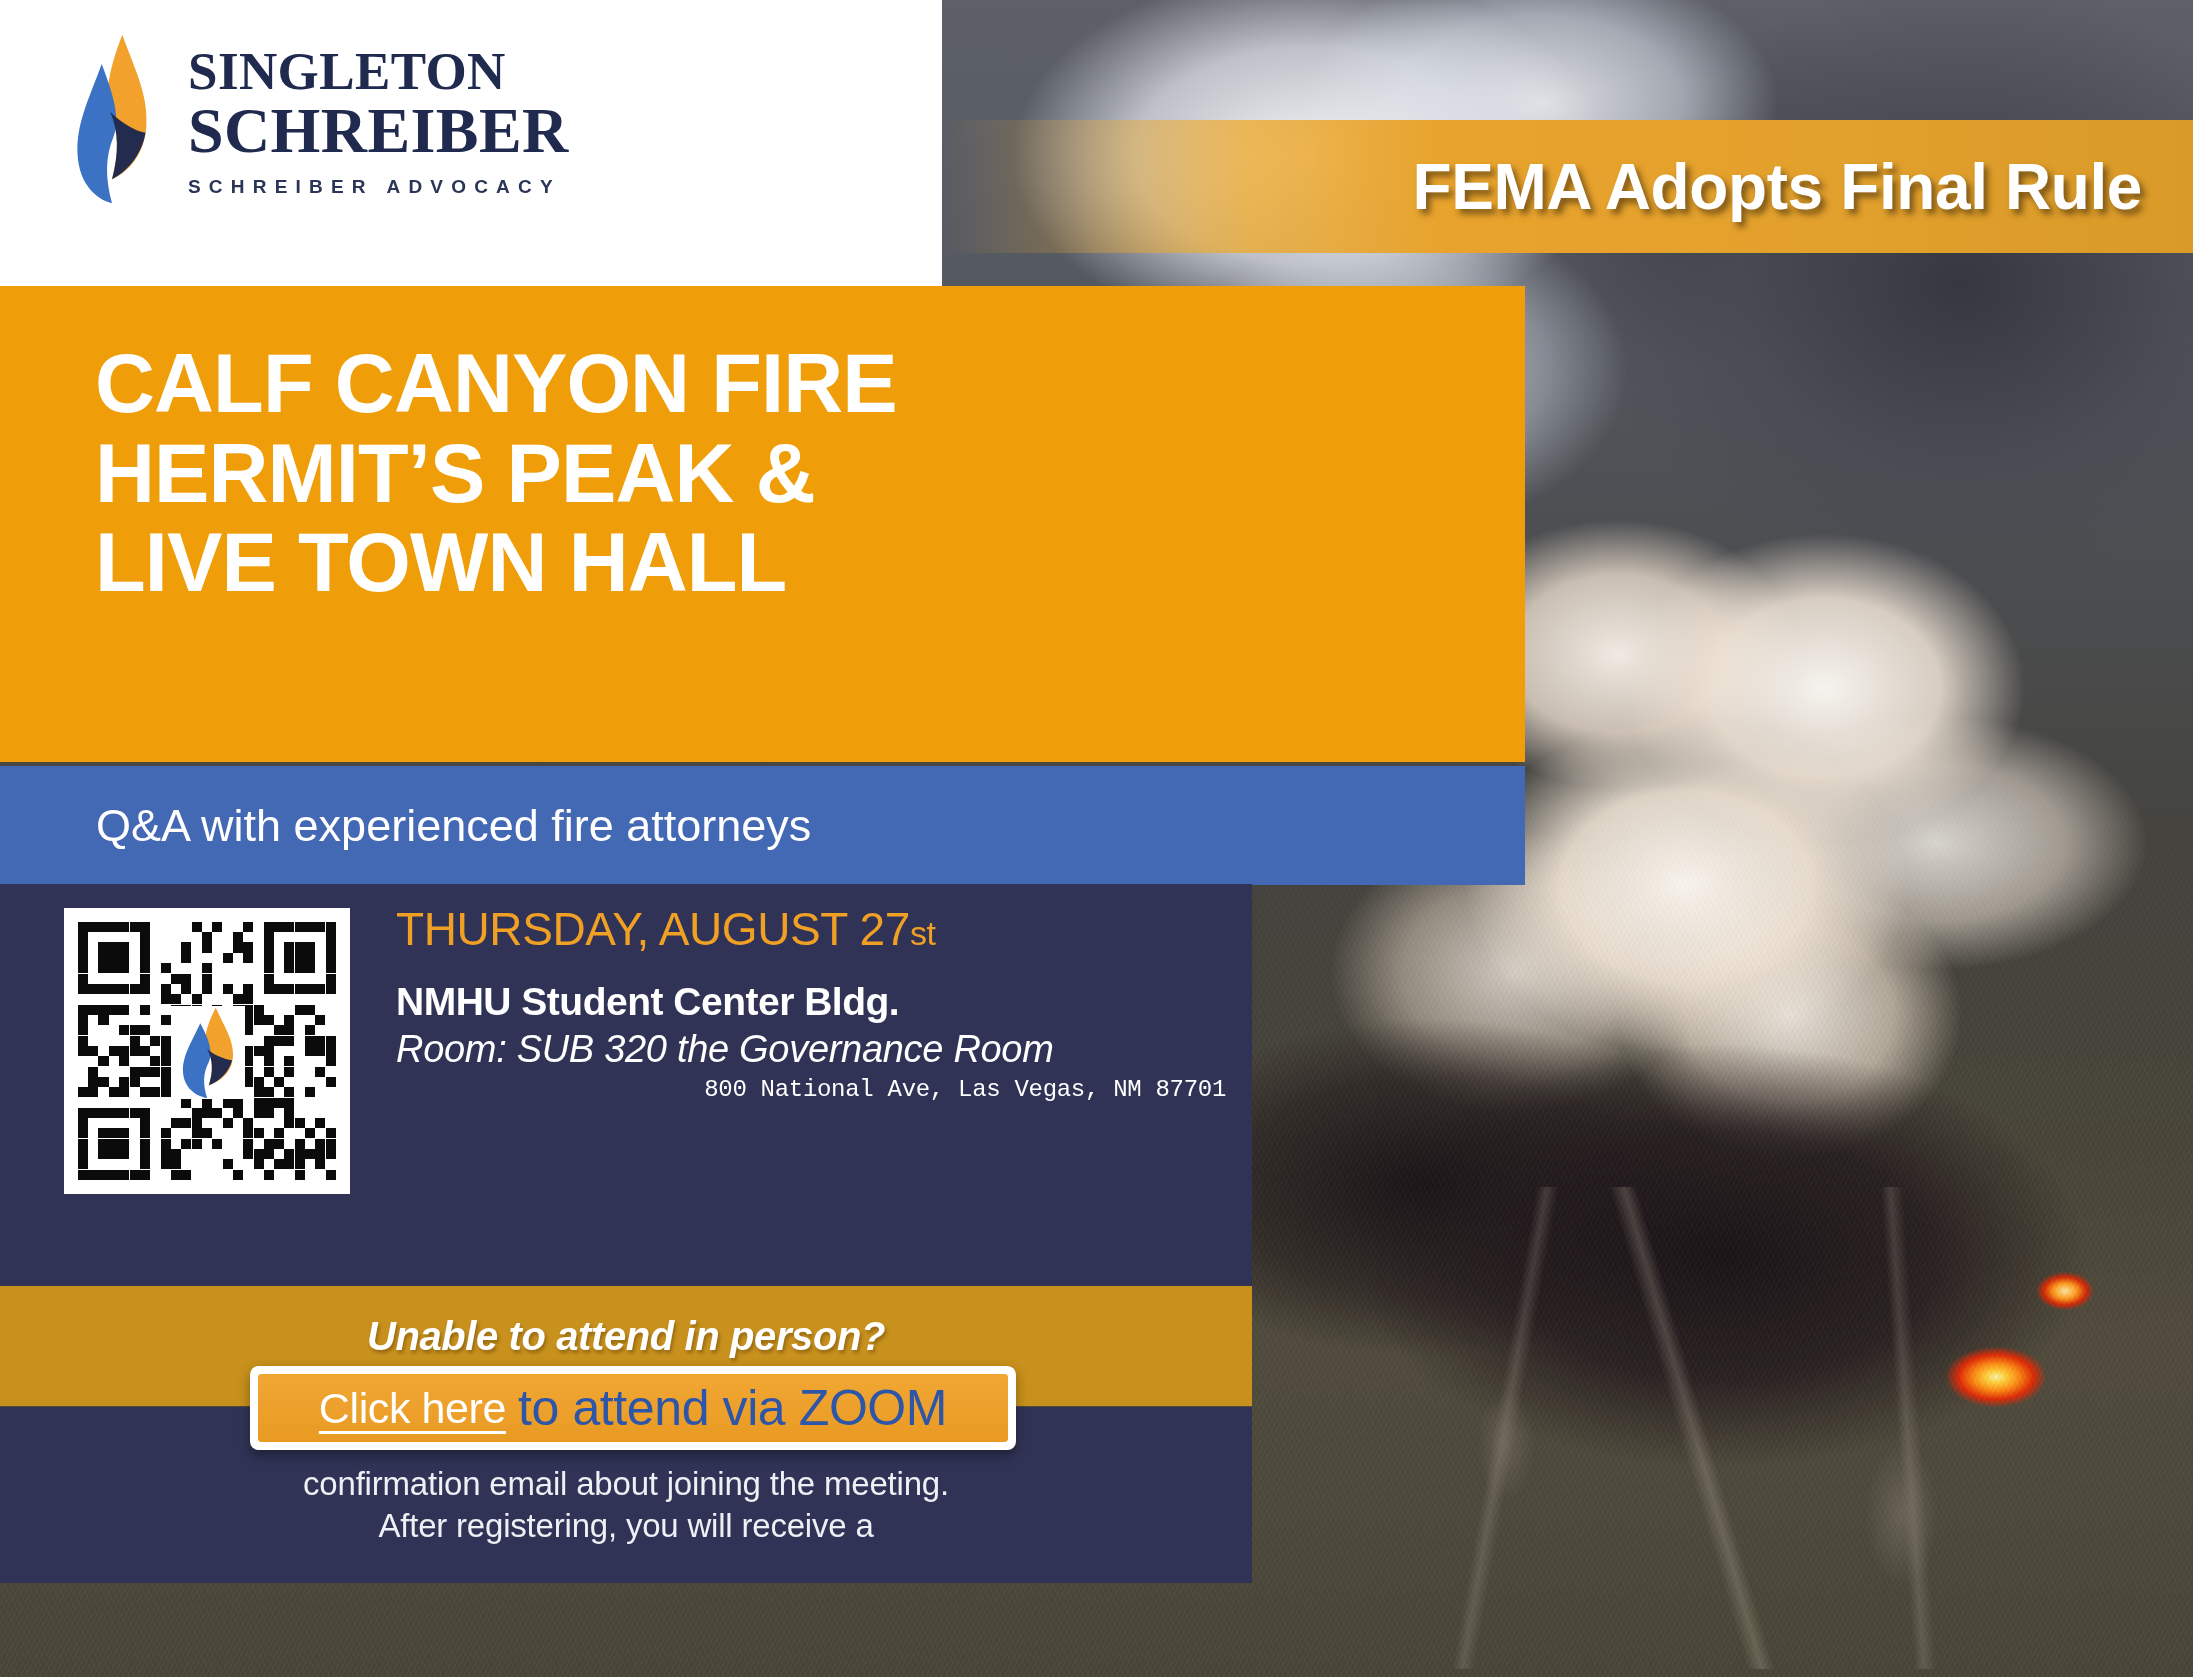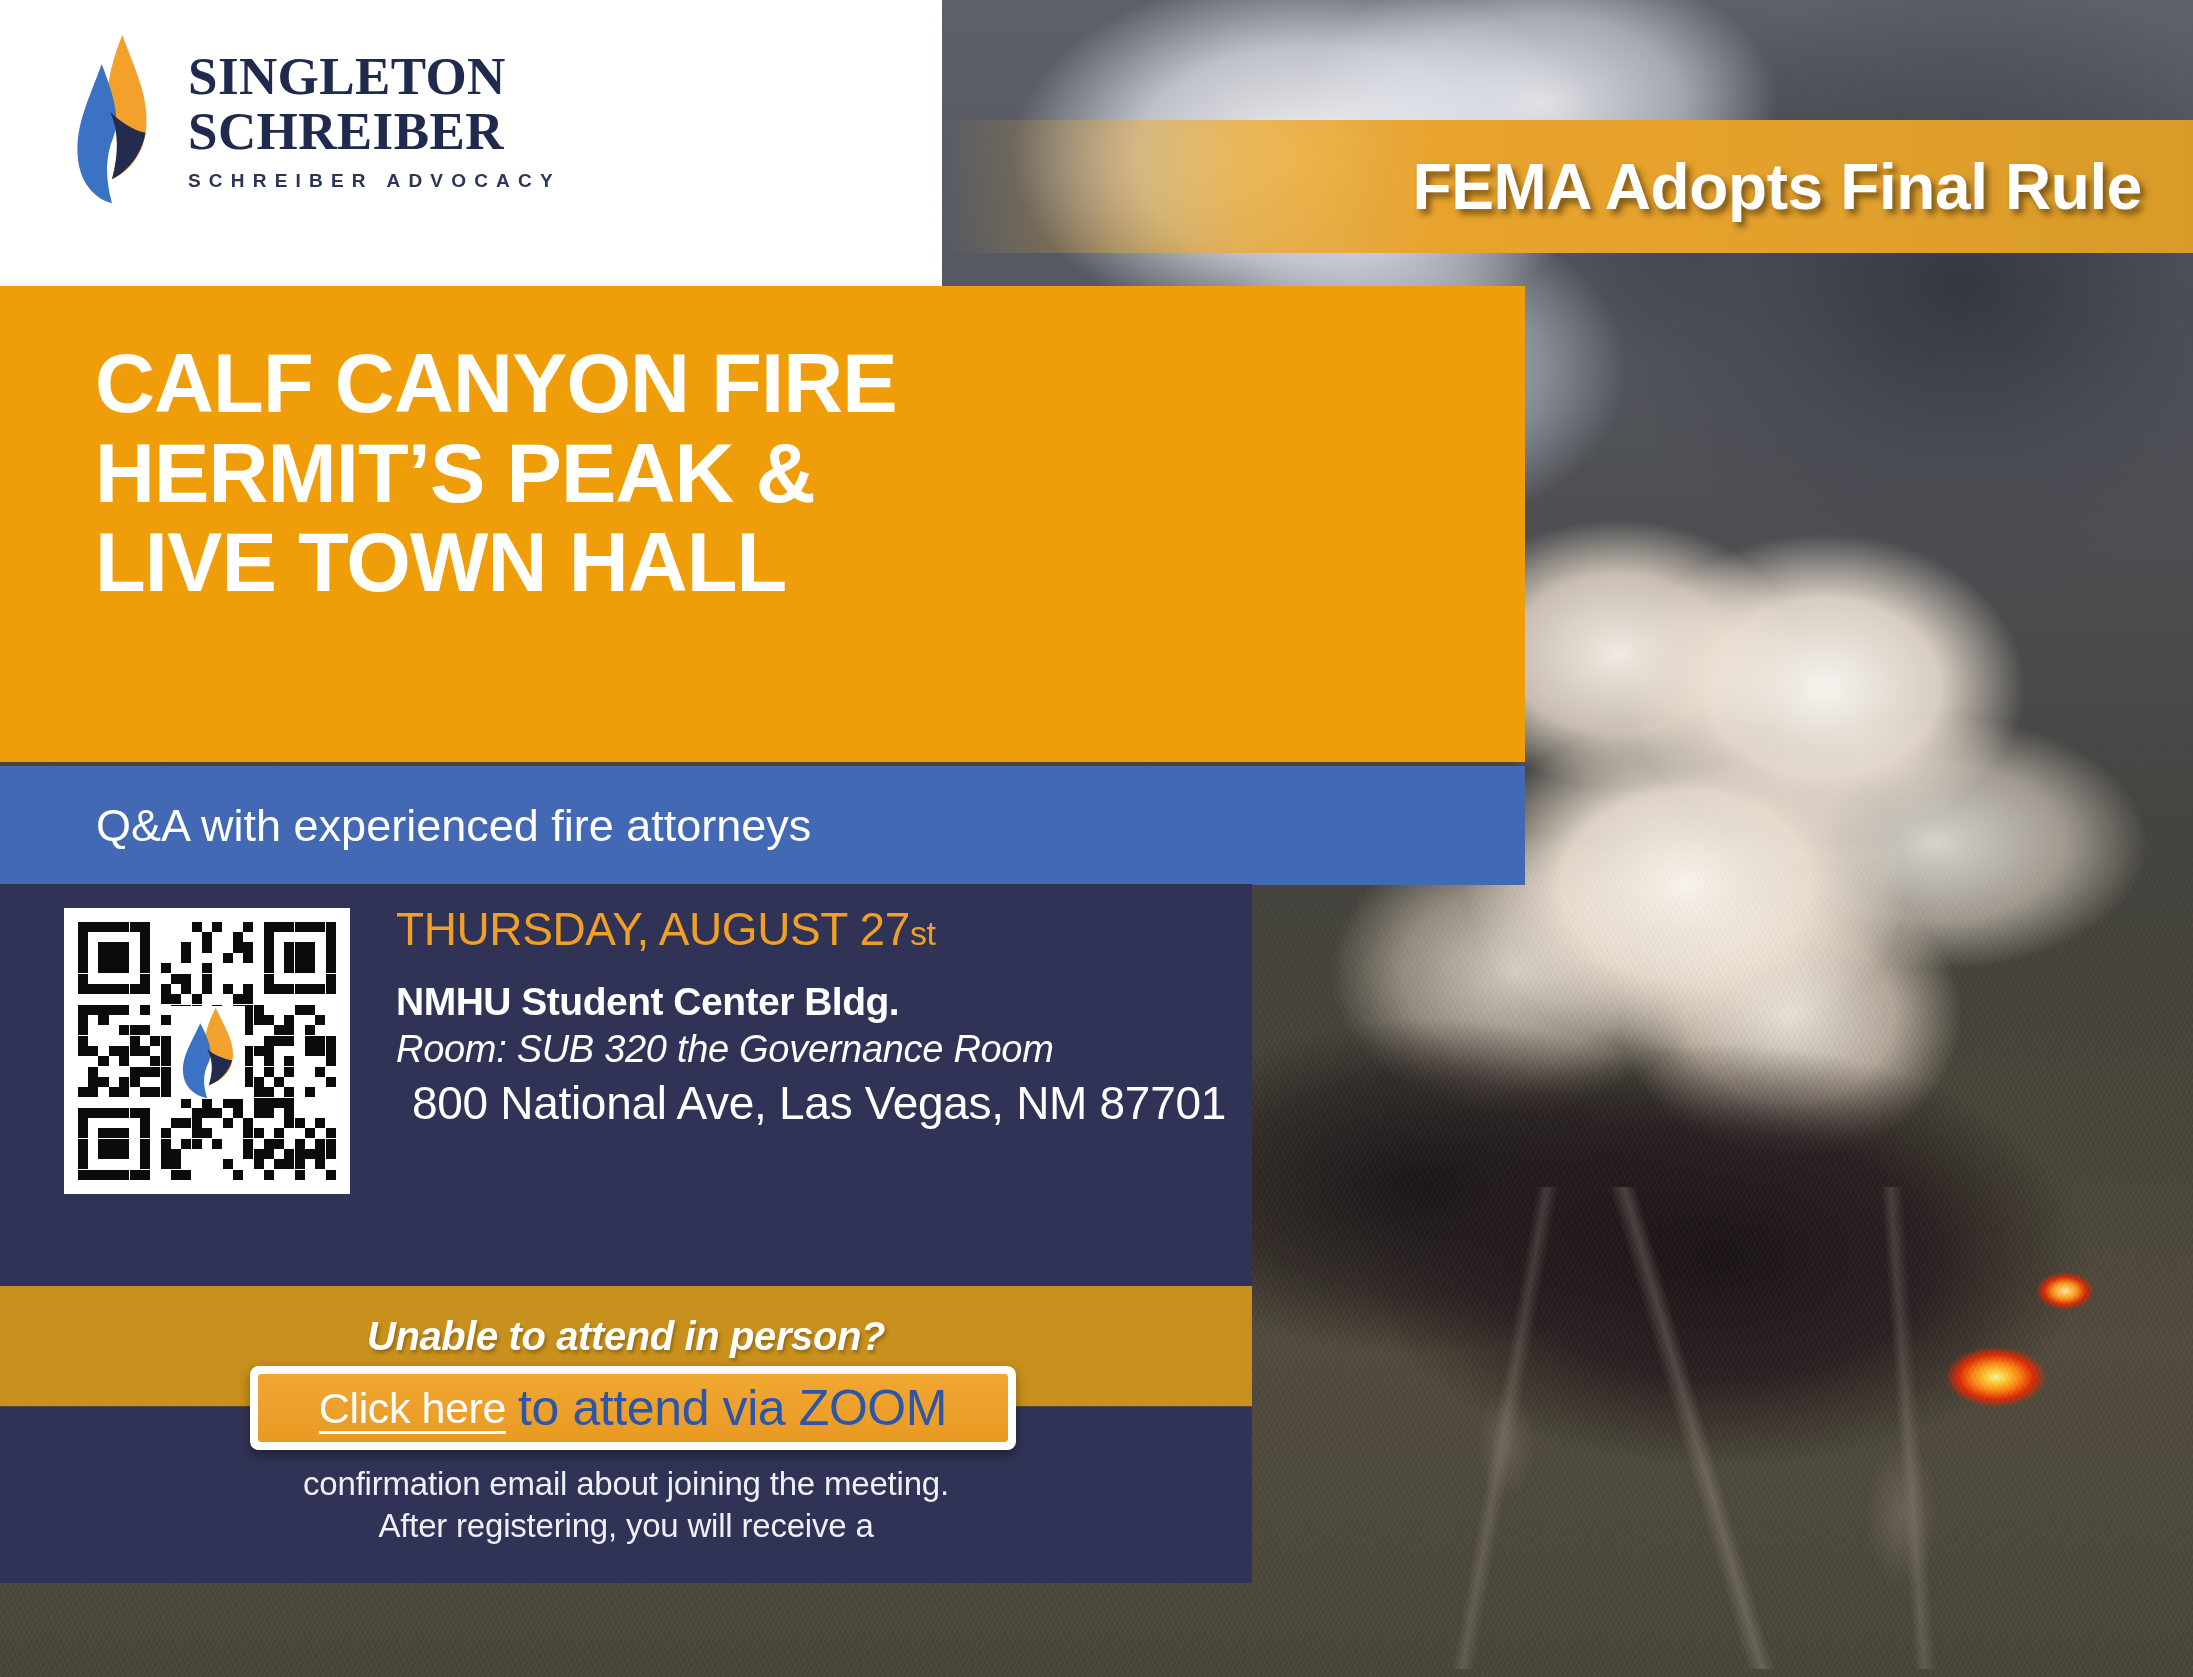--- a/index.html
+++ b/index.html
@@ -83,21 +83,21 @@
     display:flex; align-items:center; gap:26px;
   }
   .flame{ width:100px; height:172px; position:relative; flex:0 0 auto;}
   .logo-text{ padding-top:5.2px; }
   .logo-l1,.logo-l2{
     font-family:"Liberation Serif", serif;
     font-weight:700; color:#202a4e;
     letter-spacing:0.4px; line-height:.95;
   }
   .logo-l1{font-size:53px;}
-  .logo-l2{font-size:53px; margin-top:5.2px;}
+  .logo-l2{font-size:64px; margin-top:5.2px;}
   .logo-sub{
     margin-top:13.8px; font-size:19px; font-weight:700;
     letter-spacing:8.2px; color:#2b3558;
     font-family:"Liberation Sans", sans-serif;
   }
 
   
   .fema-band{
     position:absolute; left:942px; top:120px;
     width:1252px; height:133px;
@@ -160,21 +160,21 @@
 
   .detail-text{ position:absolute; left:396px; top:20.6px; width:830px; }
   .d-date{
     font-size:46px; color:#f0a024; font-weight:400; letter-spacing:-0.4px;
     line-height:1.08;
   }
   .d-date .sfx{ font-size:34px; }
   .d-time{ font-size:38px; color:#f0a024; margin-top:3.4px; letter-spacing:-0.3px;}
   .d-venue{ font-size:39px; color:#ffffff; font-weight:700; margin-top:26px; letter-spacing:-0.5px;}
   .d-room{ font-size:38px; color:#ffffff; font-style:italic; margin-top:3.4px; letter-spacing:-0.3px;}
-  .d-addr{ font-size:46px; color:#ffffff; margin-top:5.2px; text-align:right; letter-spacing:-0.3px;}
+  .d-addr{ font-size:24px; color:#ffffff; margin-top:5.2px; text-align:right; letter-spacing:-0.3px;font-family:Liberation Mono, monospace;}
   .d-amen{
     position:absolute; left:0; top:344px; width:1252px;
     text-align:center; font-size:32px; color:#f0a024; letter-spacing:-0.2px;
   }
 
   
   .gold-band{
     position:absolute; left:0; top:1286px; width:1252px; height:120px;
     background:#c8901c;
   }

